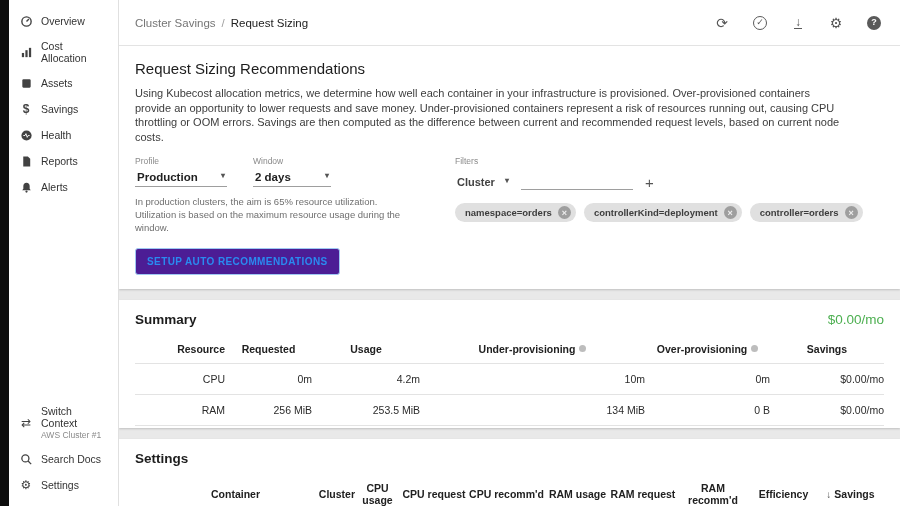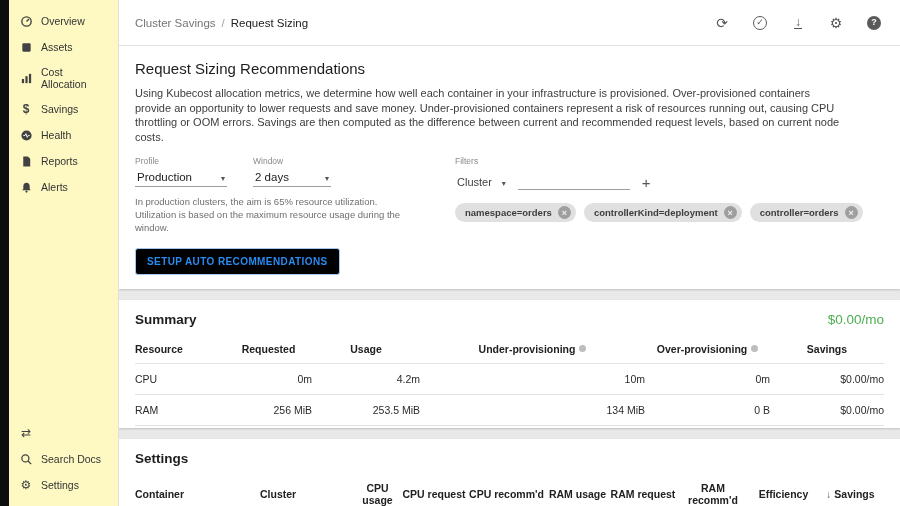--- a/index.html
+++ b/index.html
@@ -4,21 +4,21 @@
 <style>
   * { box-sizing: border-box; margin: 0; padding: 0; }
   html,body { width:900px; height:506px; overflow:hidden; }
   body { font-family:"Liberation Sans", sans-serif; background:#e9e9e9; color:#212121; }
   .app { display:flex; width:900px; height:506px; overflow:hidden; }
 
   
   .edge { width:9px; background:#0d0d0d; flex:0 0 9px; }
 
   
-  .sidebar { width:110px; flex:0 0 110px; background:#fef9c3; border-right:1px solid #e0e0e0; display:flex; flex-direction:column; padding-top:8px; }
+  .sidebar { width:110px; flex:0 0 110px; background:#ffffff; border-right:1px solid #e0e0e0; display:flex; flex-direction:column; padding-top:8px; }
   .side-item { display:flex; align-items:center; gap:8px; padding:6px 10px; font-size:10.5px; color:#333; cursor:pointer; }
   .side-item .ic { width:14px; height:14px; display:flex; align-items:center; justify-content:center; flex:0 0 14px; }
   .side-item .ic svg { width:13px; height:13px; }
   .glyph { font-size:12px; color:#424242; line-height:1; }
   .side-bottom { margin-top:auto; padding-bottom:8px; }
   .side-sub { font-size:8.5px; color:#8a8a8a; margin-top:1px; }
   .two-line { display:flex; flex-direction:column; }
 
   
   .main { flex:1; display:flex; flex-direction:column; min-width:0; }
@@ -37,46 +37,46 @@
 
   .card { background:#fff; box-shadow:0 1px 2px rgba(0,0,0,.18); }
   .card1 { padding:14px 12px 14px 16px; }
   .h1 { font-size:15px; font-weight:500; color:#1d1d1d; margin-bottom:9px; }
   .desc { font-size:11px; line-height:14.5px; color:#3c3c3c; max-width:705px; margin-bottom:12px; }
 
   .controls { display:flex; }
   .ctrl-left { width:320px; flex:0 0 320px; }
   .sel-row { display:flex; gap:26px; }
   .field-label { font-size:8.5px; color:#8a8a8a; margin-bottom:3px; }
-  .select { display:flex; align-items:flex-end; justify-content:space-between; border-bottom:1px solid #9e9e9e; padding:2px 2px 3px 2px; font-size:11.5px; color:#212121; cursor:pointer; }
+  .select { display:flex; align-items:flex-start; justify-content:space-between; border-bottom:1px solid #9e9e9e; padding:2px 2px 3px 2px; font-size:11.5px; color:#212121; cursor:pointer;font-weight:bold; }
   .select .caret { font-size:8px; color:#555; margin-left:10px; }
   .sel-profile { width:92px; }
   .sel-window { width:78px; }
   .helper { font-size:9.5px; line-height:13px; color:#6f6f6f; margin-top:8px; max-width:285px; }
 
   .filters-label { font-size:8.5px; color:#8a8a8a; margin-bottom:6px; }
   .filter-row { display:flex; align-items:flex-end; gap:10px; }
   .sel-cluster { border-bottom:none; width:auto; padding-bottom:2px; font-size:11px; color:#424242; }
   .filter-input { border:none; border-bottom:1px solid #9e9e9e; outline:none; width:112px; height:18px; font-size:11px; font-family:"Liberation Sans",sans-serif; background:transparent; }
   .plus { font-size:15px; color:#555; cursor:pointer; padding:0 2px; line-height:1; }
   .chips { display:flex; gap:8px; margin-top:13px;font-weight:bold; }
   .chip { display:flex; align-items:center; background:#e0e0e0; border-radius:12px; padding:3px 5px 3px 10px; font-size:9.5px; color:#3d3d3d; }
   .chip .x { width:13px; height:13px; border-radius:50%; background:#9e9e9e; color:#efefef; font-size:9px; display:flex; align-items:center; justify-content:center; margin-left:6px; cursor:pointer; }
 
-  .setup-btn { margin-top:14px; display:inline-block; background:#000000; border:1px solid #9fc9f3; color:#2a8af0; font-size:10px; font-weight:bold; letter-spacing:.4px; padding:7px 11px; border-radius:3px; cursor:pointer; font-family:"Liberation Sans",sans-serif; }
+  .setup-btn { margin-top:14px; display:inline-block; background:#4c1d95; border:1px solid #9fc9f3; color:#2a8af0; font-size:10px; font-weight:bold; letter-spacing:.4px; padding:7px 11px; border-radius:3px; cursor:pointer; font-family:"Liberation Sans",sans-serif; }
 
   .card2, .card3 { padding:12px 16px 2px 16px; }
   .card-head { display:flex; align-items:center; justify-content:space-between; margin-bottom:8px; }
   .h2 { font-size:13.5px; font-weight:bold; color:#1d1d1d; }
   .total { font-size:13.5px; font-weight:500; }
 
   table { width:100%; border-collapse:collapse; table-layout:fixed; }
   th { font-size:10.5px; font-weight:bold; color:#212121; text-align:center; padding:8px 0; border-bottom:1px solid #e3e3e3; vertical-align:middle; }
   td { font-size:10.5px; color:#2b2b2b; text-align:right; padding:9px 0; border-bottom:1px solid #e3e3e3; }
-  th.left, td.left { text-align:left; }
+  th.left, td.left { text-align:right; }
   .info-dot { display:inline-block; width:7px; height:7px; border-radius:50%; background:#bdbdbd; margin-left:4px; vertical-align:1px; }
   .sort-arrow { font-size:10px; color:#555; margin-right:3px; }
 </style>
 </head>
 <body>
 
 <div class="app">
   <div class="edge"></div>
 
   <div class="sidebar">
@@ -85,36 +85,36 @@
         <svg viewBox="0 0 14 14">
             <circle cx="7" cy="7" r="5" fill="none" stroke="#424242" stroke-width="1.5"></circle>
             <line x1="7" y1="7" x2="9.6" y2="4.4" stroke="#424242" stroke-width="1.5"></line>
           </svg>
       </span>
       <span>Overview</span>
     </div>
     <div class="side-item">
       <span class="ic">
         <svg viewBox="0 0 14 14">
-            <rect x="2.5" y="2.5" width="9" height="9" rx="1.2" fill="#424242"></rect>
-          </svg>
-      </span>
-      <span>Assets</span>
-    </div>
-    <div class="side-item">
-      <span class="ic">
-        <svg viewBox="0 0 14 14">
             <rect x="2" y="7.5" width="2.4" height="4.5" fill="#424242"></rect>
             <rect x="5.8" y="4.5" width="2.4" height="7.5" fill="#424242"></rect>
             <rect x="9.6" y="2" width="2.4" height="10" fill="#424242"></rect>
           </svg>
       </span>
       <span>Cost Allocation</span>
     </div>
     <div class="side-item">
+      <span class="ic">
+        <svg viewBox="0 0 14 14">
+            <rect x="2.5" y="2.5" width="9" height="9" rx="1.2" fill="#424242"></rect>
+          </svg>
+      </span>
+      <span>Assets</span>
+    </div>
+    <div class="side-item">
       <span class="ic glyph" style="font-weight:bold;">$</span>
       <span>Savings</span>
     </div>
     <div class="side-item">
       <span class="ic">
         <svg viewBox="0 0 14 14">
             <circle cx="7" cy="7" r="5.5" fill="#424242"></circle>
             <polyline points="3.6,7 5.4,7 6.4,5 7.8,9 8.8,7 10.4,7" fill="none" stroke="#ffffff" stroke-width="1"></polyline>
           </svg>
       </span>
@@ -134,20 +134,24 @@
             <path d="M7 1.8 c-2.2 0 -3.4 1.6 -3.4 3.6 v3 l-1.2 1.6 h9.2 l-1.2 -1.6 v-3 c0 -2 -1.2 -3.6 -3.4 -3.6 z" fill="#424242"></path>
             <circle cx="7" cy="11.4" r="1.2" fill="#424242"></circle>
           </svg>
       </span>
       <span>Alerts</span>
     </div>
 
     <div class="side-bottom">
       <div class="side-item">
         <span class="ic glyph">⇄</span>
+        <span class="two-line">
+          <span>Switch Context</span>
+          <span class="side-sub">AWS Cluster #1</span>
+        </span>
       </div>
       <div class="side-item">
         <span class="ic">
           <svg viewBox="0 0 14 14">
               <circle cx="5.8" cy="5.8" r="3.8" fill="none" stroke="#424242" stroke-width="1.4"></circle>
               <line x1="8.7" y1="8.7" x2="12" y2="12" stroke="#424242" stroke-width="1.4"></line>
             </svg>
         </span>
         <span>Search Docs</span>
       </div>

